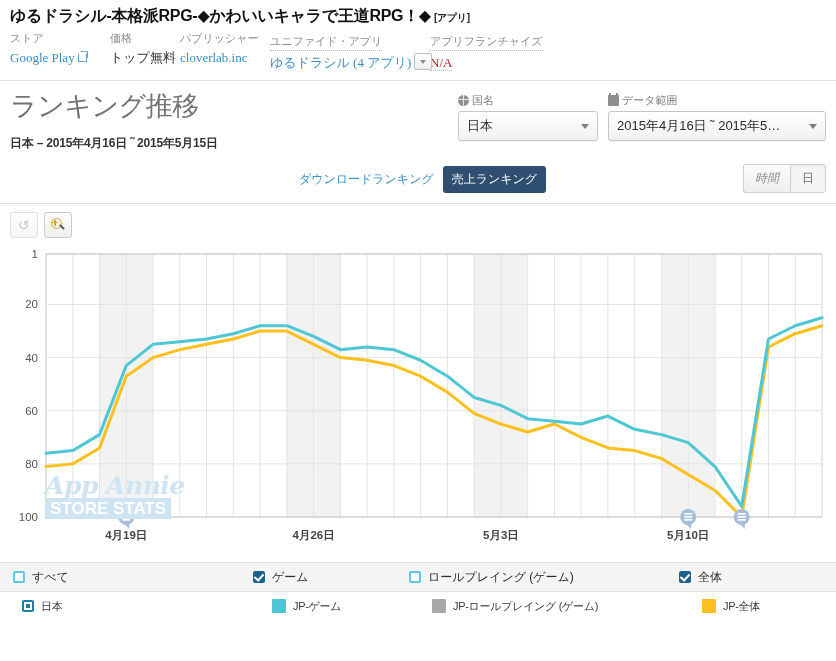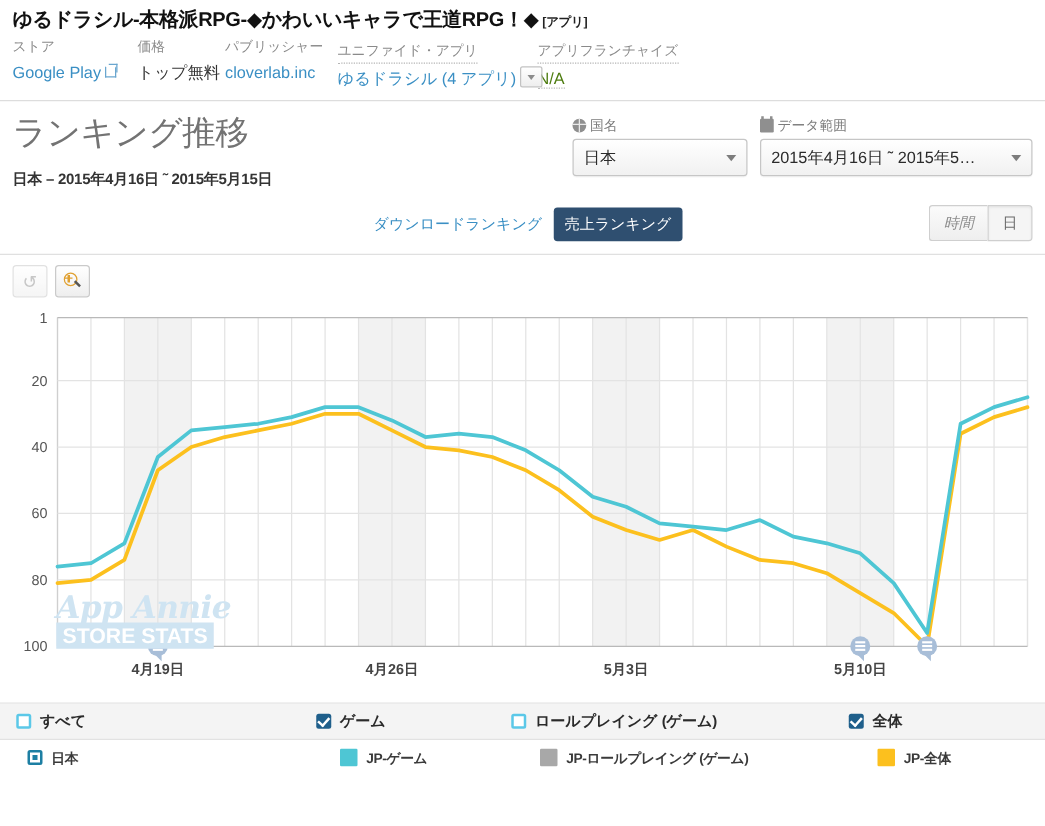--- a/index.html
+++ b/index.html
@@ -20,30 +20,30 @@
     white-space:nowrap;letter-spacing:-0.3px;
   }
   .apptitle .suffix{font-size:10px;font-weight:bold;color:#222;margin-left:3px;}
 
   
   .metarow{
     display:flex;align-items:flex-start;
     padding:0 10px 8px 10px;
     border-bottom:1px solid #dddddd;
   }
-  .metacol{margin-right:0;}
+  .metacol{margin-right:0;font-family:Liberation Serif, serif;}
   .metacol .lab{
     font-size:11px;color:#8a8a8a;line-height:15px;white-space:nowrap;
   }
   .metacol .lab.dotted{border-bottom:1px dotted #b5b5b5;display:inline-block;padding-bottom:1px;}
   .metacol .val{
     font-size:13px;line-height:19px;color:#333;white-space:nowrap;margin-top:2px;
   }
   .metacol .val a{color:#3a8fc4;text-decoration:none;margin-top:16px;}
-  .metacol .val .na{color:#4d7c0f;border-bottom:1px dotted #bbbbbb;}
+  .metacol .val .na{color:#b91c1c;border-bottom:1px dotted #bbbbbb;}
   .c-store{width:100px;}
   .c-price{width:70px;}
   .c-pub{width:90px;}
   .c-unified{width:160px;}
   .c-franchise{width:auto;}
   .extlink{
     display:inline-block;width:10px;height:10px;position:relative;margin-left:3px;vertical-align:1px;
   }
   .extlink:before{
     content:"";position:absolute;left:0;top:2px;width:7px;height:7px;
@@ -150,21 +150,21 @@
     font-size:25px;color:#cfe4f2;line-height:24px;letter-spacing:-0.5px;
   }
   .wm2{
     display:inline-block;background:#cfe4f2;color:#ffffff;font-weight:bold;
     font-size:17px;padding:1px 5px;letter-spacing:0px;line-height:19px;
     font-family:"Liberation Sans",sans-serif;
   }
 
   
   .legend{border-top:1px solid #e2e2e2;}
-  .legrow{display:flex;align-items:center;height:28px;font-weight:bold;}
+  .legrow{display:flex;align-items:center;height:28px;}
   .legrow.r1{background:#f4f4f4;border-bottom:1px solid #e2e2e2;}
   .legrow.r2{background:#ffffff;}
   .legcell{display:flex;align-items:center;gap:7px;}
   .lc0{width:240px;padding-left:13px;}
   .lc1{width:156px;}
   .lc2{width:270px;}
   .lc3{width:auto;}
   .legrow.r2 .lc0{padding-left:22px;}
   .legrow.r2 .lc1,.legrow.r2 .lc2,.legrow.r2 .lc3{padding-left:10px;}
   .legrow.r2 .lc1{width:150px;}

